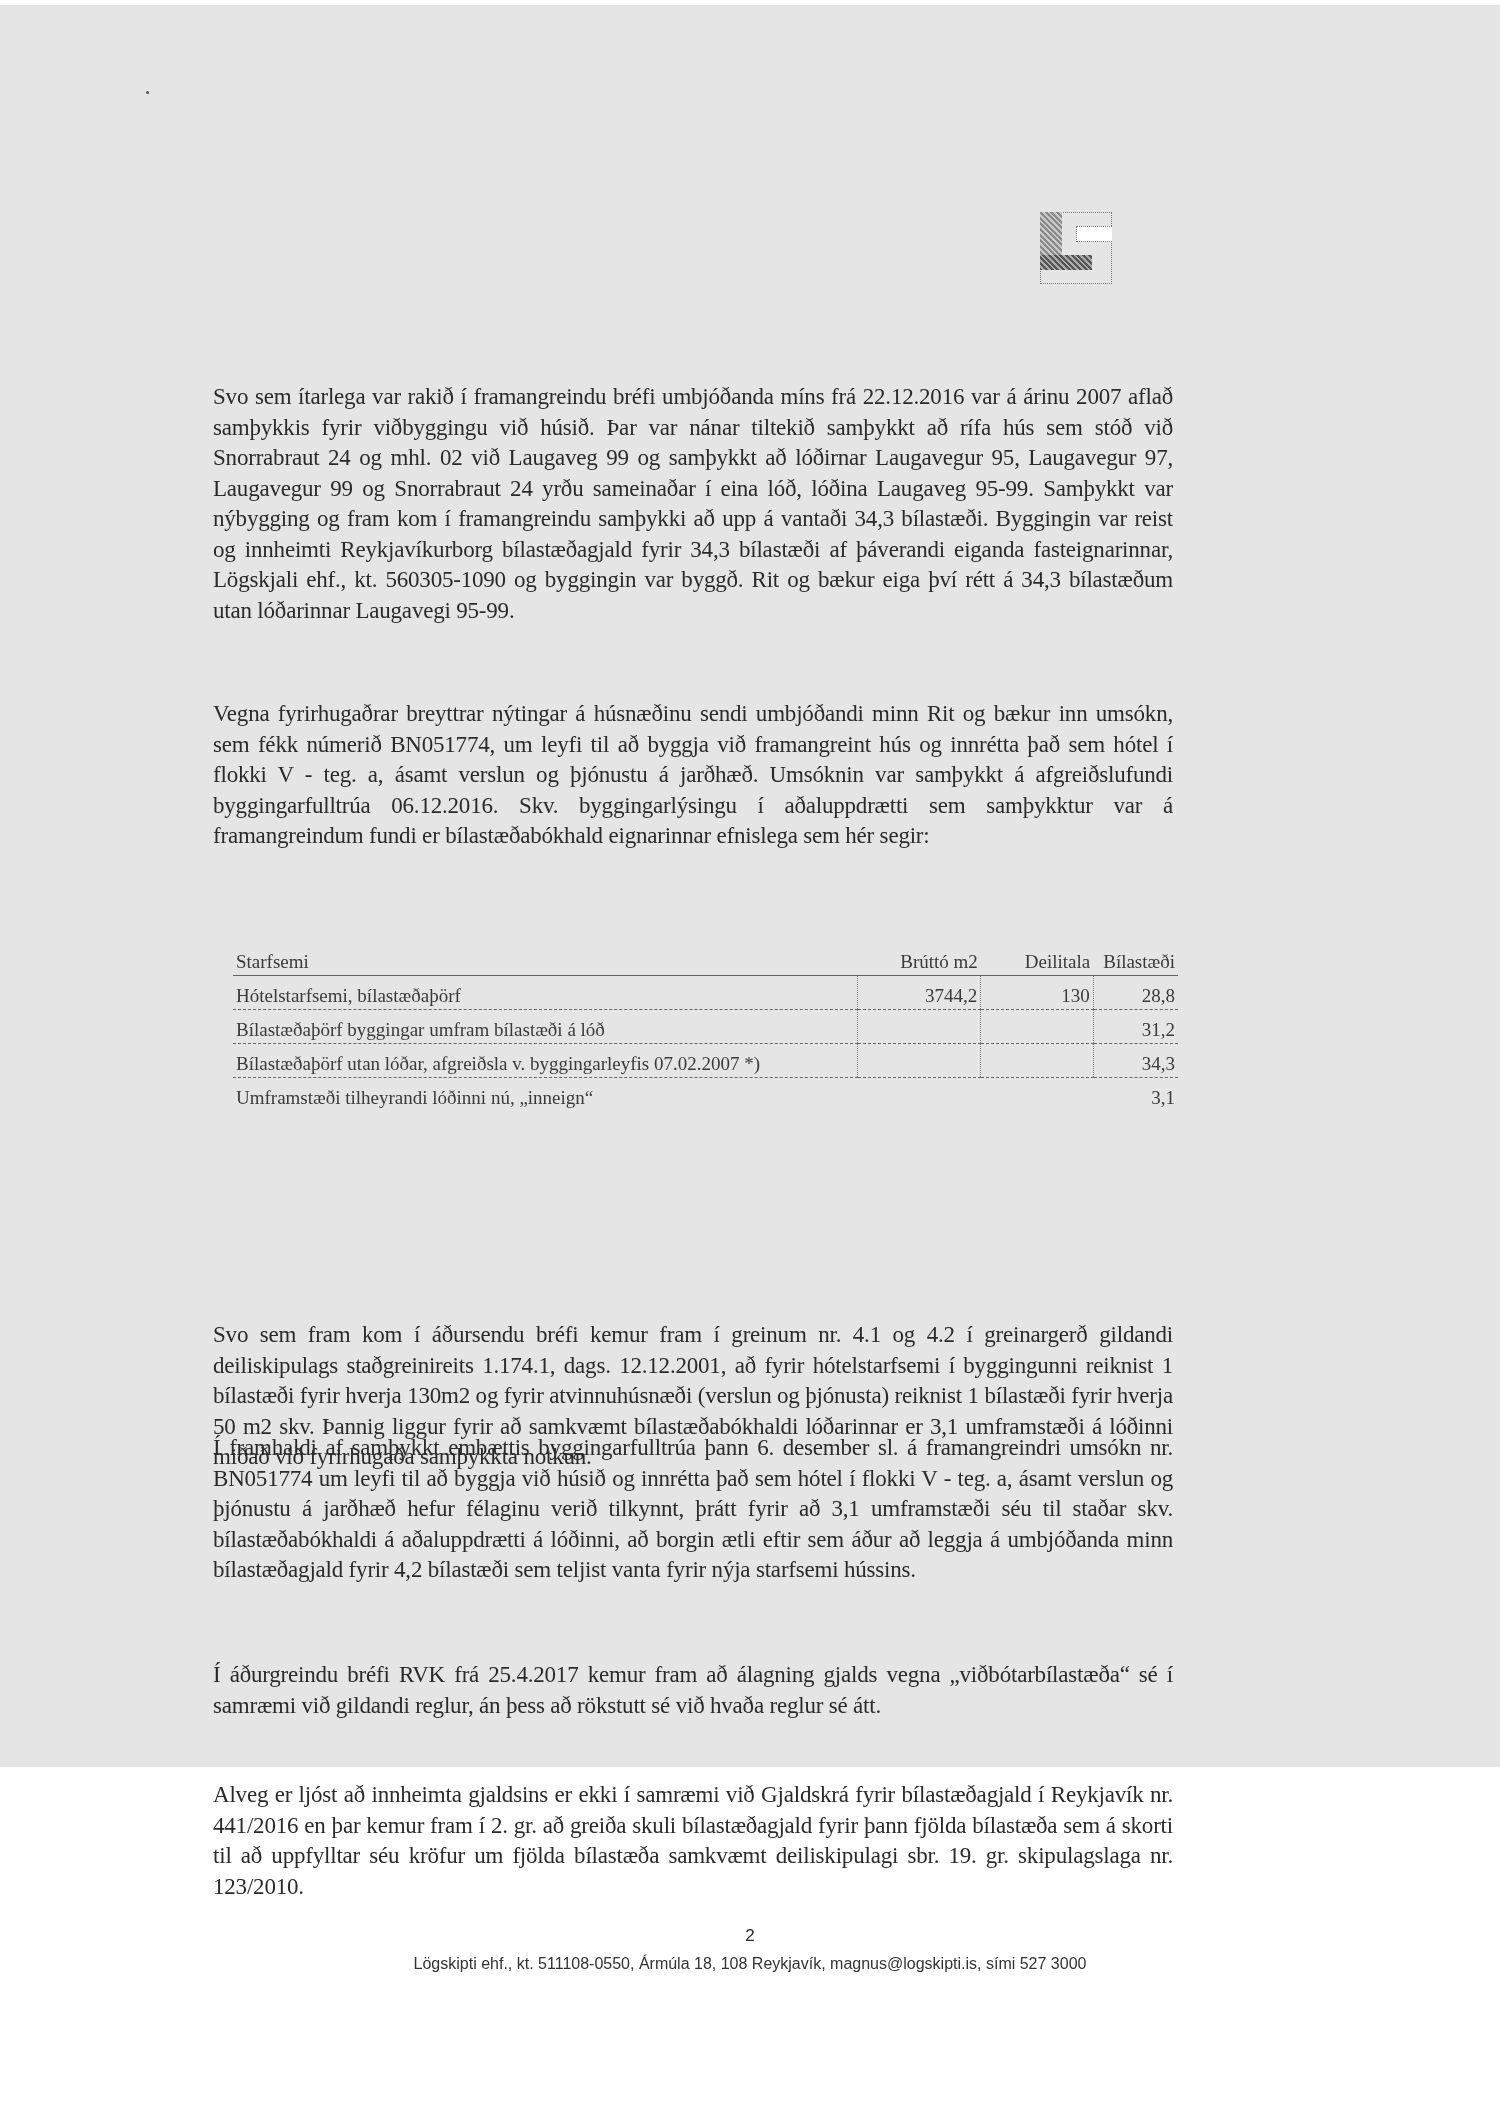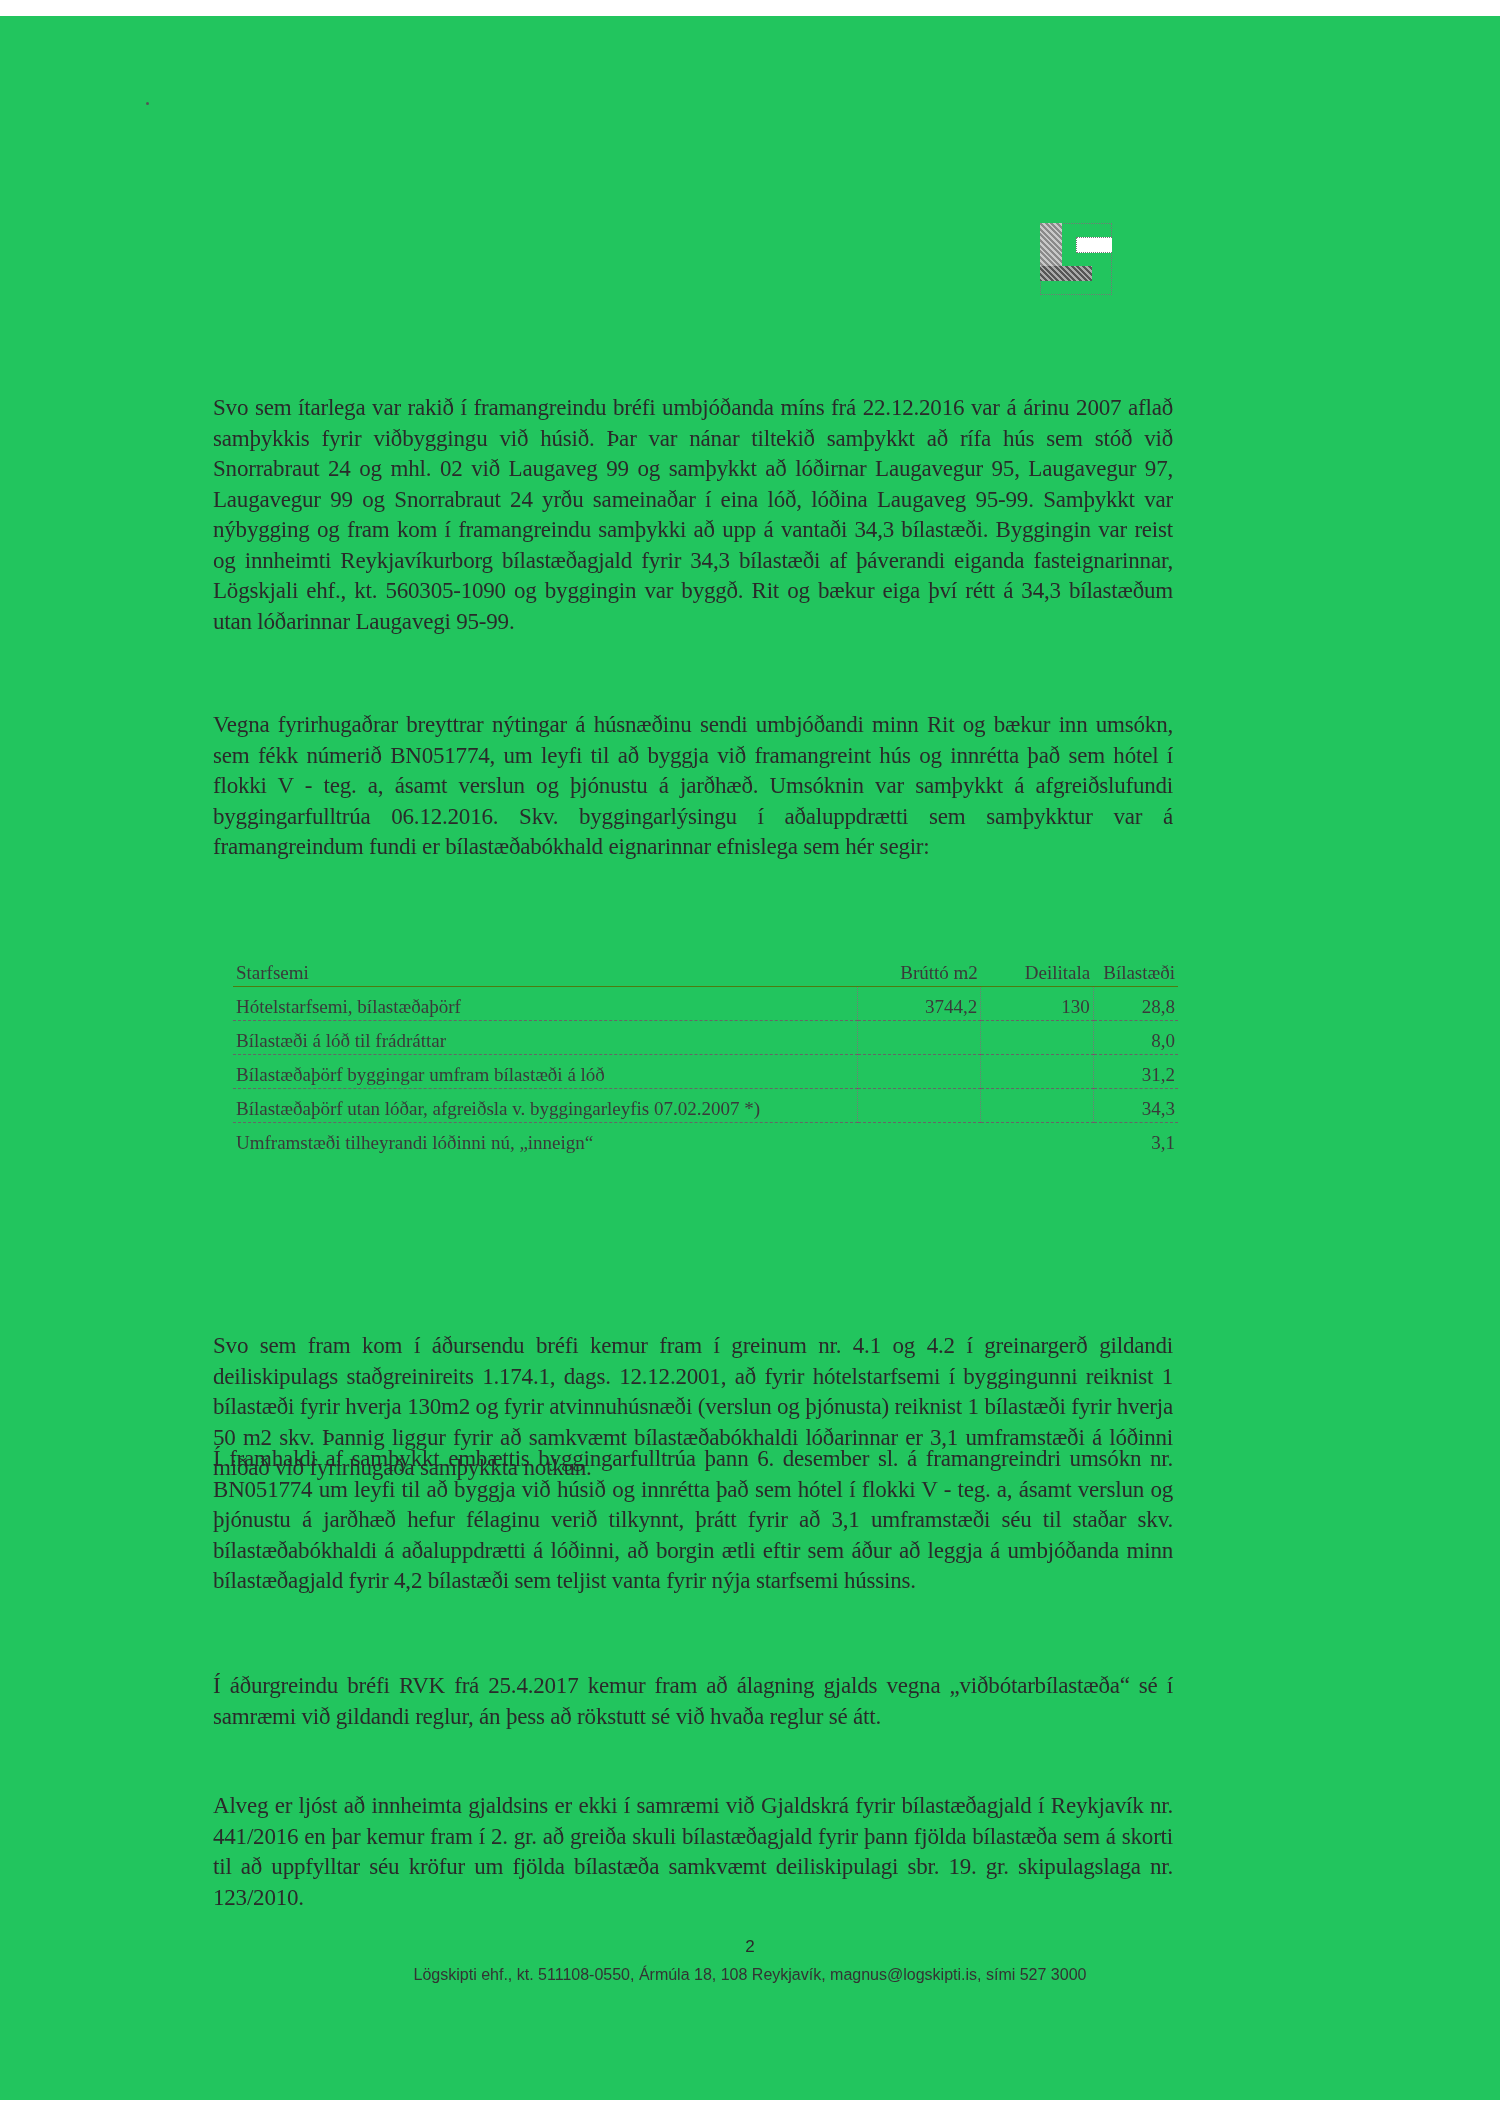--- a/index.html
+++ b/index.html
@@ -1,19 +1,19 @@
 <!DOCTYPE html>
 <html><head>
 <meta charset="utf-8">
 <style>
   html, body { margin: 0; padding: 0; background: #ffffff; }
   body { width: 1500px; height: 2107px; position: relative; overflow: hidden; }
   .page {
-    position: absolute; left: 0; top: 16px; width: 1500px; height: 2084px;
-    background: #22c55e; color: #2a2a2a;
+    position: absolute; left: 0; top: 5px; width: 1500px; height: 1762px;
+    background: #e5e5e5; color: #2a2a2a;
     font-family: "Liberation Serif", "DejaVu Serif", serif;
   }
   .dot { position: absolute; left: 146px; top: 86px; width: 3px; height: 3px; background: #555; border-radius: 50%; }
   .logo { position: absolute; left: 1040px; top: 207px; width: 72px; height: 72px; }
   .logo .outline { position: absolute; left: 0; top: 0; width: 72px; height: 72px; border: 1px dotted #777; box-sizing: border-box; }
   .logo .bar-v { position: absolute; left: 0; top: 0; width: 22px; height: 58px;
     background: repeating-linear-gradient(45deg, #8a8a8a 0 2px, #c9c9c9 2px 4px); }
   .logo .bar-h { position: absolute; left: 0; top: 43px; width: 52px; height: 15px;
     background: repeating-linear-gradient(45deg, #555 0 2px, #aaa 2px 4px); }
   .logo .notch { position: absolute; left: 36px; top: 14px; width: 36px; height: 16px; background: #fff;
@@ -83,26 +83,20 @@
       </tr>
     </thead>
     <tbody>
       <tr>
         <td>Hótelstarfsemi, bílastæðaþörf</td>
         <td class="num">3744,2</td>
         <td class="num">130</td>
         <td class="num">28,8</td>
       </tr>
       <tr>
-        <td>Bílastæði á lóð til frádráttar</td>
-        <td class="num"></td>
-        <td class="num"></td>
-        <td class="num">8,0</td>
-      </tr>
-      <tr>
         <td>Bílastæðaþörf byggingar umfram bílastæði á lóð</td>
         <td class="num"></td>
         <td class="num"></td>
         <td class="num">31,2</td>
       </tr>
       <tr>
         <td>Bílastæðaþörf utan lóðar, afgreiðsla v. byggingarleyfis 07.02.2007 *)</td>
         <td class="num"></td>
         <td class="num"></td>
         <td class="num">34,3</td>

